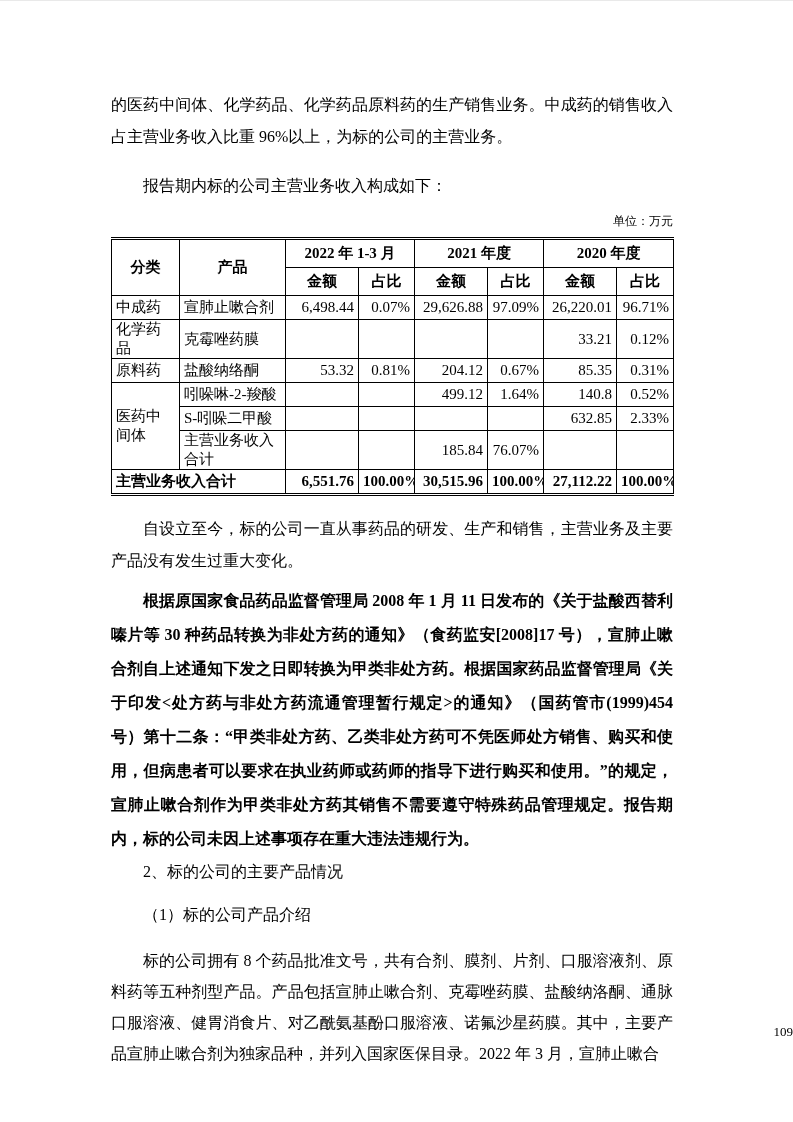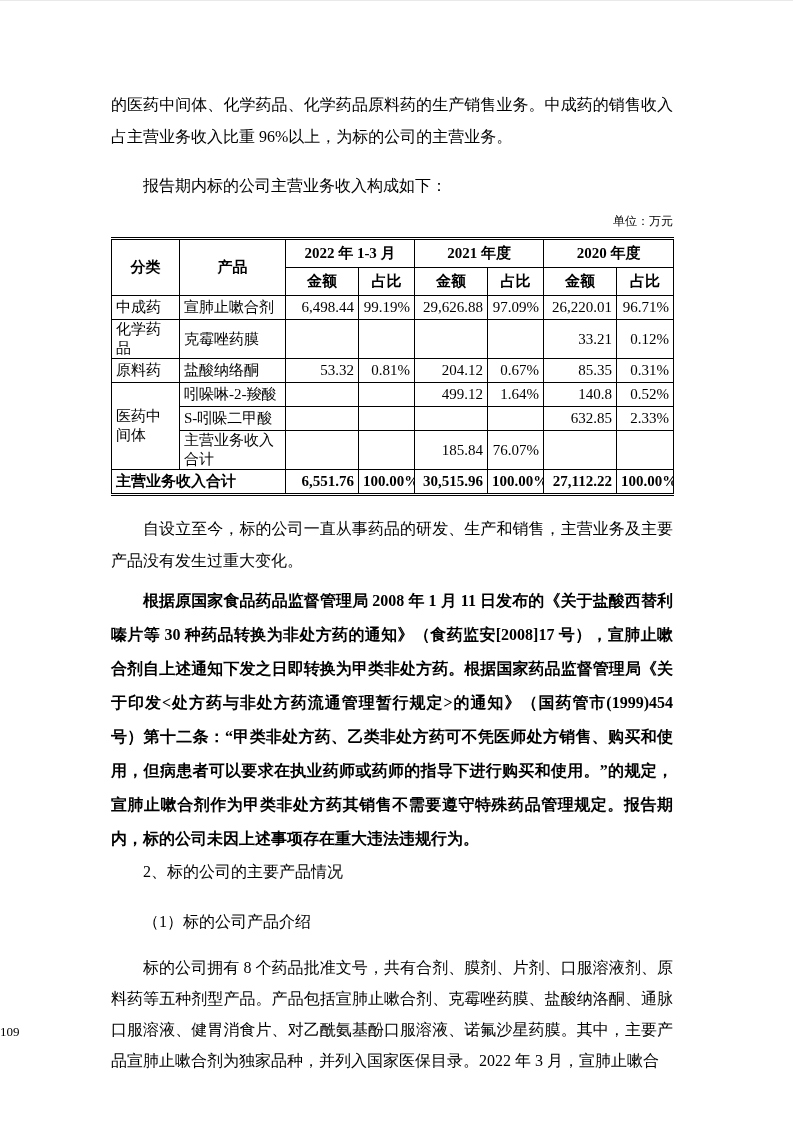--- a/index.html
+++ b/index.html
@@ -61,30 +61,30 @@
   }
   .after-par { margin-top: 17px; }
   .bold-par {
     margin-top: 7px;
     font-size: 16px;
     line-height: 34px;
     font-weight: bold;
     text-align: justify;
   }
   .heading-2 { }
-  .heading-2-1 { margin-top: 18px; }
+  .heading-2-1 { margin-top: 11px; }
   .products-par {
     margin-top: 14px;
     line-height: 31px;
   }
   .page-number {
     position: absolute;
     left: 0; right: 0;
     top: 1023px;
-    text-align: left;
+    text-align: right;
     font-size: 13px;
   }
 </style>
 </head>
 <body>
 
 <div class="content">
 
   <p class="body-par">的医药中间体、化学药品、化学药品原料药的生产销售业务。中成药的销售收入占主营业务收入比重 96%以上，为标的公司的主营业务。</p>
 
@@ -118,21 +118,21 @@
         <th>占比</th>
         <th>金额</th>
         <th>占比</th>
       </tr>
     </thead>
     <tbody>
       <tr>
         <td class="cell-center">中成药</td>
         <td class="cell-center">宣肺止嗽合剂</td>
         <td class="cell-num">6,498.44</td>
-        <td class="cell-num">99.19%</td>
+        <td class="cell-num">0.07%</td>
         <td class="cell-num">29,626.88</td>
         <td class="cell-num">97.09%</td>
         <td class="cell-num">26,220.01</td>
         <td class="cell-num">96.71%</td>
       </tr>
       <tr>
         <td class="cell-center">化学药品</td>
         <td class="cell-center">克霉唑药膜</td>
         <td class="cell-num"></td>
         <td class="cell-num"></td>

